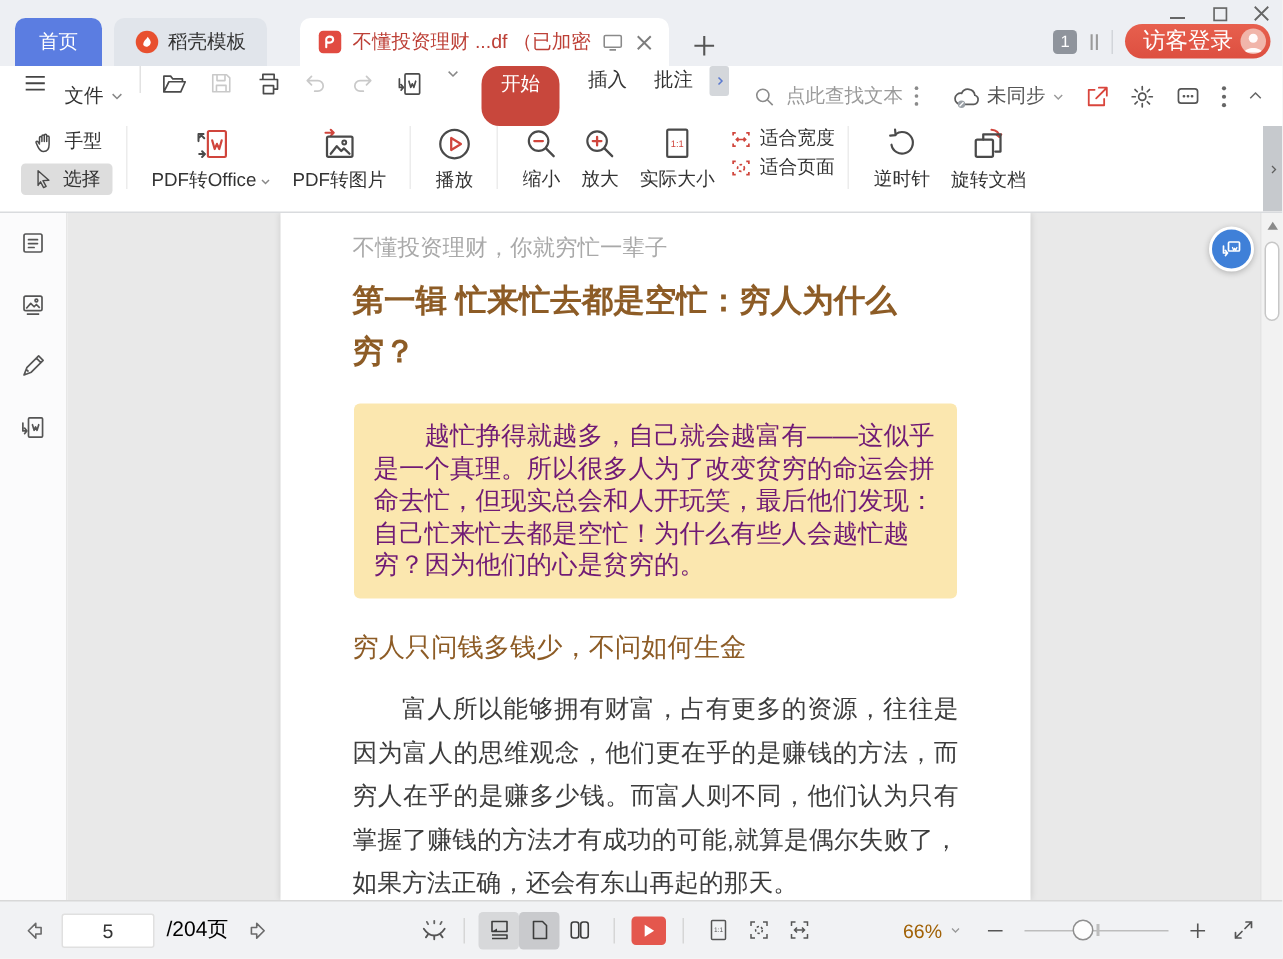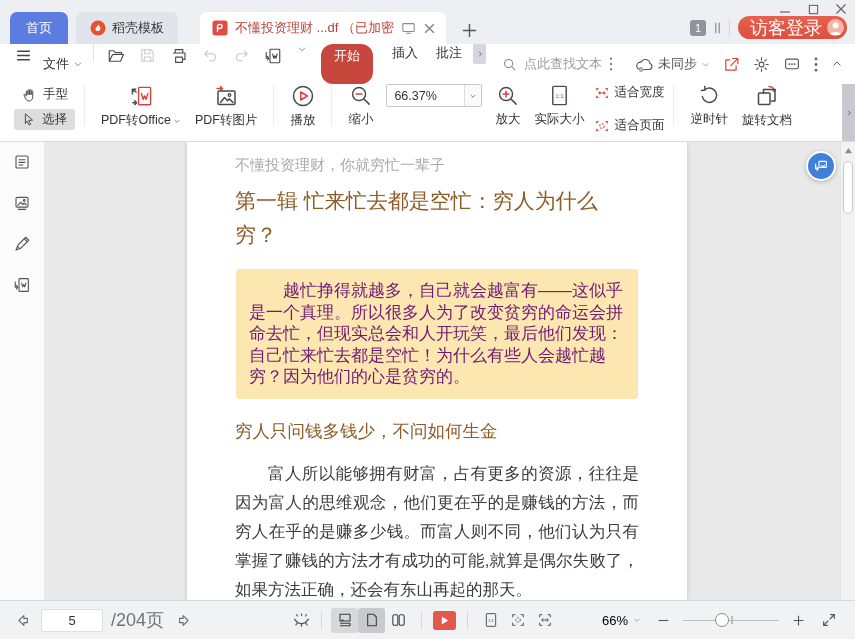--- a/index.html
+++ b/index.html
@@ -15,21 +15,21 @@
 .tabs{position:absolute;left:10px;bottom:0;display:flex;align-items:flex-end}
 .tab{height:32px;display:flex;align-items:center;font-size:13px;border-radius:7px 7px 0 0;padding:0 14px;white-space:nowrap}
 .tab-home{background:#5b7de1;color:#fff;width:58px;justify-content:center}
 .tab-docer{background:#e1e5eb;color:#333;margin-left:8px;gap:6px}
 .tab-doc{background:#fff;color:#bd4037;margin-left:22px;gap:7px;padding:0 10px 0 12px;width:246px}
 .tab-doc .doc-title{flex:1;overflow:hidden;font-size:13px}
 .newtab{margin-left:16px;margin-bottom:6px}
 .tb-right{position:absolute;right:8px;bottom:5px;display:flex;align-items:center;gap:8px}
 .wincount{min-width:16px;height:16px;background:#8f949c;color:#fff;font-size:11px;border-radius:3px;display:flex;align-items:center;justify-content:center;padding:0 3px}
 .vdivider{width:1px;height:16px;background:#d2d5da}
-.login-pill{height:23px;background:linear-gradient(#e7604e,#dd4f40);border-radius:12px;color:#fff;font-size:18px;display:flex;align-items:center;gap:5px;padding:0 3px 0 12px}
+.login-pill{height:23px;background:linear-gradient(#e7604e,#dd4f40);border-radius:12px;color:#fff;font-size:15px;display:flex;align-items:center;gap:5px;padding:0 3px 0 12px}
 .avatar{width:17px;height:17px;border-radius:50%;background:#f1b5aa;overflow:hidden}
 
 
 .menubar{height:40px;background:#fff;display:flex;padding:0 12px;flex:none}
 .mb-item{display:flex;align-items:center;gap:4px;font-size:13px;color:#333;margin-right:6px}
 .mb-ic{padding:3px;margin-right:8px;border-radius:3px}
 .mb-ic.disabled svg{stroke:#c9c9c9}
 .mdiv{width:1px;height:18px;background:#e2e2e2;margin:0 10px 0 4px}
 .start-pill{background:#c8473c;color:#fff;font-size:13px;padding:3px 13px;border-radius:12px;margin:0 10px}
 .mtab{font-size:13px;color:#333;margin:0 9px}
@@ -42,51 +42,51 @@
 .ribbon{position:relative;height:58px;background:#fff;border-bottom:1px solid #d9dbde;display:flex;align-items:flex-start;padding-left:14px;flex:none;overflow:hidden}
 .rdiv{width:1px;height:42px;background:#ececec;margin:0 9px;flex:none}
 .toolcol{display:flex;flex-direction:column;gap:4px;flex:none}
 .tool-row{display:flex;align-items:center;gap:6px;font-size:12.5px;padding:2px 7px;border-radius:3px}
 .tool-row.active{background:#dddddd}
 .bigbtn{display:flex;flex-direction:column;align-items:center;gap:4px;font-size:12.5px;color:#333;padding:0 7px;flex:none;white-space:nowrap}
 .bigbtn .lbl{display:flex;align-items:center;gap:2px}
 .combo{width:96px;height:23px;border:1px solid #c6c6c6;border-radius:2px;display:flex;align-items:center;font-size:12.5px;flex:none;margin:0 6px}
 .combo .val{flex:1;padding-left:7px}
 .combo .cbtn{width:17px;align-self:stretch;border-left:1px solid #dedede;display:flex;align-items:center;justify-content:center;background:#fafafa}
-.fitcol{display:flex;flex-direction:column;gap:16px;flex:none;margin-left:4px}
+.fitcol{display:flex;flex-direction:column;gap:2px;flex:none;margin-left:4px}
 .fitrow{display:flex;align-items:center;gap:5px;font-size:12.5px;color:#333;white-space:nowrap}
 .rib-expander{position:absolute;right:0;top:0;bottom:0;width:13px;background:#c6c9cd;display:flex;align-items:center;justify-content:center}
 
 
 .main{position:relative;flex:1;display:flex;min-height:0}
 .sidebar{width:45px;background:#fbfbfc;border-right:1px solid #e7e7e7;display:flex;flex-direction:column;align-items:center;padding-top:9px;gap:19px;flex:none}
 .sb-btn{padding:2px}
 .docarea{position:relative;flex:1;background:#e9e9e9;overflow:hidden}
 .page{position:absolute;left:142px;top:0;width:500px;height:100%;background:#fff;box-shadow:0 0 5px rgba(0,0,0,.16);padding:14px 48px 0 48px;overflow:hidden}
 .run-head{color:#a9a9a9;font-size:15px;margin-bottom:9px}
-.chapter{color:#8d5c26;font-size:21px;line-height:34px;font-weight:normal;width:396px;margin-bottom:17px}
+.chapter{color:#8d5c26;font-size:21px;line-height:34px;font-weight:bold;width:396px;margin-bottom:17px}
 .quote{background:#fbe7af;border-radius:4px;color:#701a75;font-size:17px;line-height:21.5px;padding:11px 13px;text-indent:2em;margin:0 1px 20px 1px}
 .sect{color:#8d5c26;font-size:17.5px;font-weight:normal;margin:4px 0 16px 0}
 .body-p{color:#3c3c3c;font-size:16.5px;line-height:29px;text-indent:2em;text-align:justify}
 .float-btn{position:absolute;right:4px;top:9px;width:30px;height:30px;border-radius:50%;background:#3f80d8;border:2px solid #fff;box-shadow:0 1px 4px rgba(0,0,0,.25);display:flex;align-items:center;justify-content:center}
 .scrollbar{width:15px;background:#f2f2f2;border-left:1px solid #e4e4e4;position:relative;flex:none}
 .sb-up{position:absolute;top:5px;left:3px}
 .sb-thumb{position:absolute;top:19px;left:2px;width:10px;height:53px;background:#fff;border:1px solid #c7c7c7;border-radius:6px}
 
 
 .statusbar{height:39px;background:#f1f2f4;border-top:1px solid #d8d8d8;display:flex;align-items:center;padding:0 14px;flex:none}
 .pg-input{width:62px;height:23px;border:1px solid #e0e0e0;border-radius:2px;background:#fff;text-align:center;font-size:13px;color:#333;margin:0 8px;font-family:inherit}
-.total{font-size:18px;color:#737373;margin-right:10px}
+.total{font-size:14px;color:#000000;margin-right:10px}
 .sdiv{width:1px;height:17px;background:#d6d6d6;margin:0 9px}
 .vbtn{width:27px;height:25px;border-radius:3px;display:flex;align-items:center;justify-content:center}
 .vbtn.on1{background:#d7d8da}
 .vbtn.on2{background:#c9cacd}
 .play-sm{width:23px;height:19px;background:#e4574d;border-radius:3px;display:flex;align-items:center;justify-content:center;margin:0 2px}
 .zoom-cluster{margin-left:auto;display:flex;align-items:center}
-.zpct{font-size:13px;color:#000000;margin-right:5px}
+.zpct{font-size:13px;color:#a16207;margin-right:5px}
 .slider{position:relative;width:96px;height:14px;margin:0 9px}
 .slider .track{position:absolute;left:0;right:0;top:6.5px;height:1.5px;background:#bdbdbd}
 .slider .tick{position:absolute;left:48px;top:3px;width:1.5px;height:8px;background:#bdbdbd}
 .slider .thumb{position:absolute;left:32px;top:0;width:14px;height:14px;border-radius:50%;background:#fdfdfd;border:1.5px solid #8f8f8f}
 .zbtn{padding:0 4px;display:flex;align-items:center}
 </style>
 </head>
 <body>
 
 <div class="app">
@@ -320,28 +320,20 @@
     </div>
     <span class="rdiv"></span>
     <div class="bigbtn">
       <svg width="23" height="23" viewBox="0 0 24 24" fill="none" stroke-linecap="round">
           <circle cx="10.5" cy="10.5" r="6.8" stroke="#4a4a4a" stroke-width="1.5"></circle>
           <path d="M7.5 10.5h6" stroke="#d0453c" stroke-width="1.6"></path>
           <path d="M15.6 15.6L21 21" stroke="#4a4a4a" stroke-width="1.6"></path>
         </svg>
       <span>缩小</span>
     </div>
-    <div class="combo">
-      <span class="val">66.37%</span>
-      <span class="cbtn">
-          <svg width="8" height="8" viewBox="0 0 24 24" fill="none" stroke="#888" stroke-width="3">
-            <path d="M5 9l7 7 7-7"></path>
-          </svg>
-        </span>
-    </div>
     <div class="bigbtn">
       <svg width="23" height="23" viewBox="0 0 24 24" fill="none" stroke-linecap="round">
           <circle cx="10.5" cy="10.5" r="6.8" stroke="#4a4a4a" stroke-width="1.5"></circle>
           <path d="M7.5 10.5h6M10.5 7.5v6" stroke="#d0453c" stroke-width="1.6"></path>
           <path d="M15.6 15.6L21 21" stroke="#4a4a4a" stroke-width="1.6"></path>
         </svg>
       <span>放大</span>
     </div>
     <div class="bigbtn">
       <svg width="23" height="23" viewBox="0 0 24 24" fill="none">

